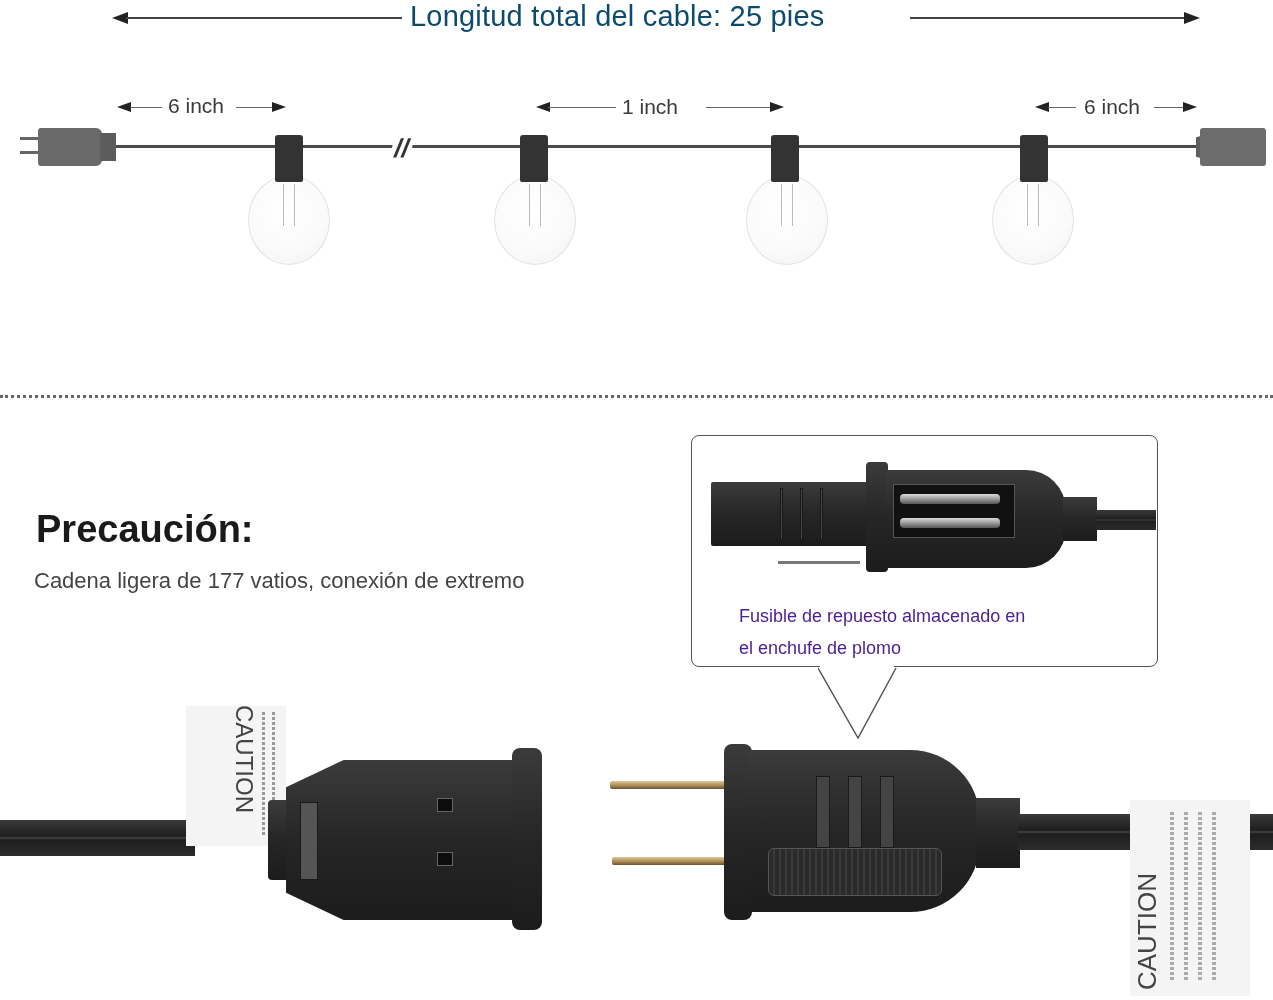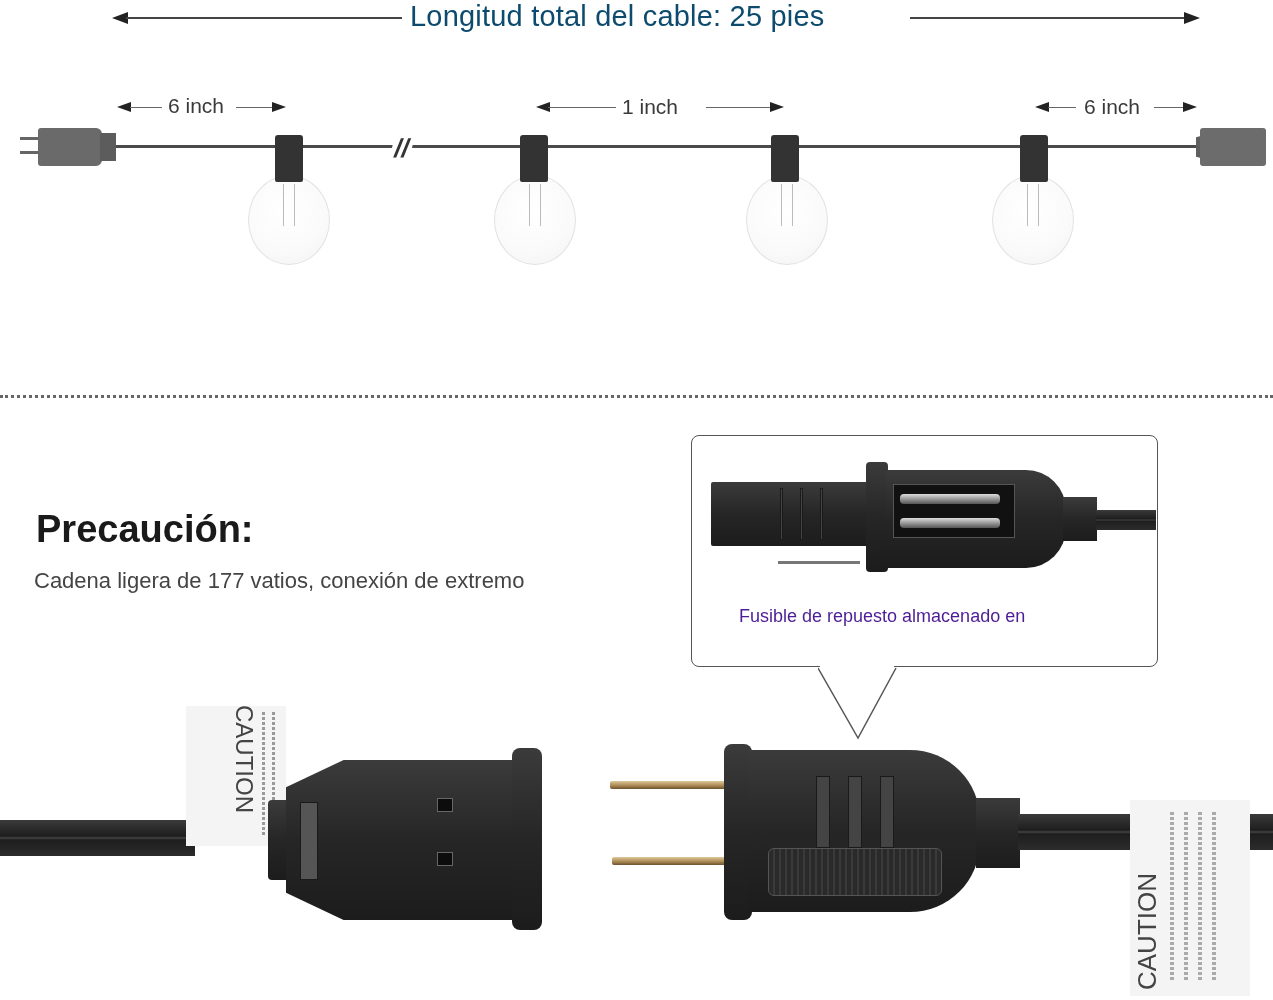--- a/index.html
+++ b/index.html
@@ -156,20 +156,21 @@
   <div class="abs" style="top:484px;left:893px;width:122px;height:54px;background:#111;border:1px solid #555;"></div>
   <div class="fuse" style="top:494px;left:900px;width:100px;"></div>
   <div class="fuse" style="top:518px;left:900px;width:100px;"></div>
 
   <div class="body-dark" style="top:497px;left:1063px;width:34px;height:44px;"></div>
   <div class="cord" style="top:510px;left:1096px;width:60px;height:20px;"></div>
 </div>
 
 <div class="callout-text">
   <div>Fusible de repuesto almacenado en</div>
+  <div>el enchufe de plomo</div>
 </div>
 
 <div>
   <div class="cord" style="top:820px;left:0;width:195px;height:36px;"></div>
   <div class="label-tag" style="top:706px;left:186px;width:100px;height:140px;"></div>
   <div class="caution-vert" style="top:705px;left:232px;font-size:24px;transform-origin:0 0;transform:translate(26px,0) rotate(90deg);">CAUTION</div>
   <div class="abs" style="top:712px;left:262px;width:3px;height:125px;background:repeating-linear-gradient(#999 0 3px,#f4f4f4 3px 5px);"></div>
   <div class="abs" style="top:712px;left:272px;width:3px;height:125px;background:repeating-linear-gradient(#999 0 3px,#f4f4f4 3px 5px);"></div>
   <div class="body-dark" style="top:800px;left:268px;width:26px;height:80px;border-radius:4px 0 0 4px;"></div>
   <div class="body-dark" style="top:760px;left:286px;width:240px;height:160px;clip-path:polygon(0 17%,24% 0,100% 0,100% 100%,24% 100%,0 83%);"></div>

